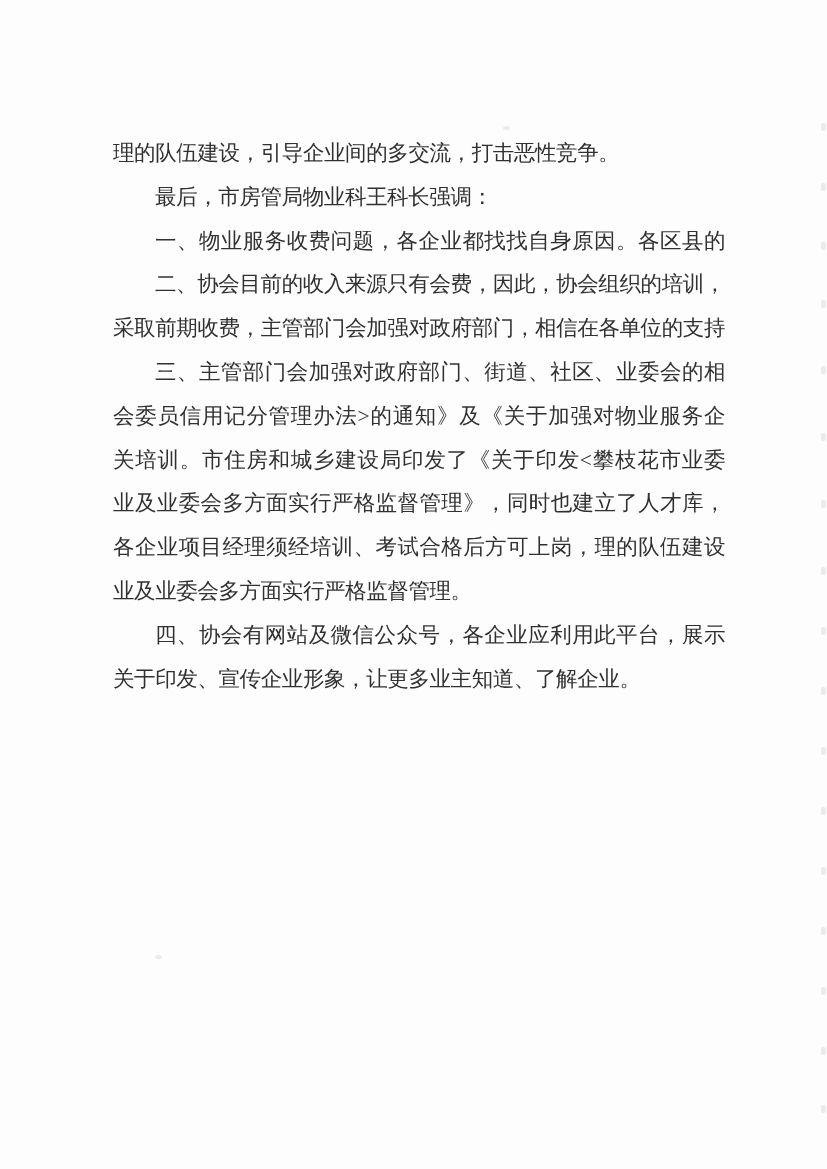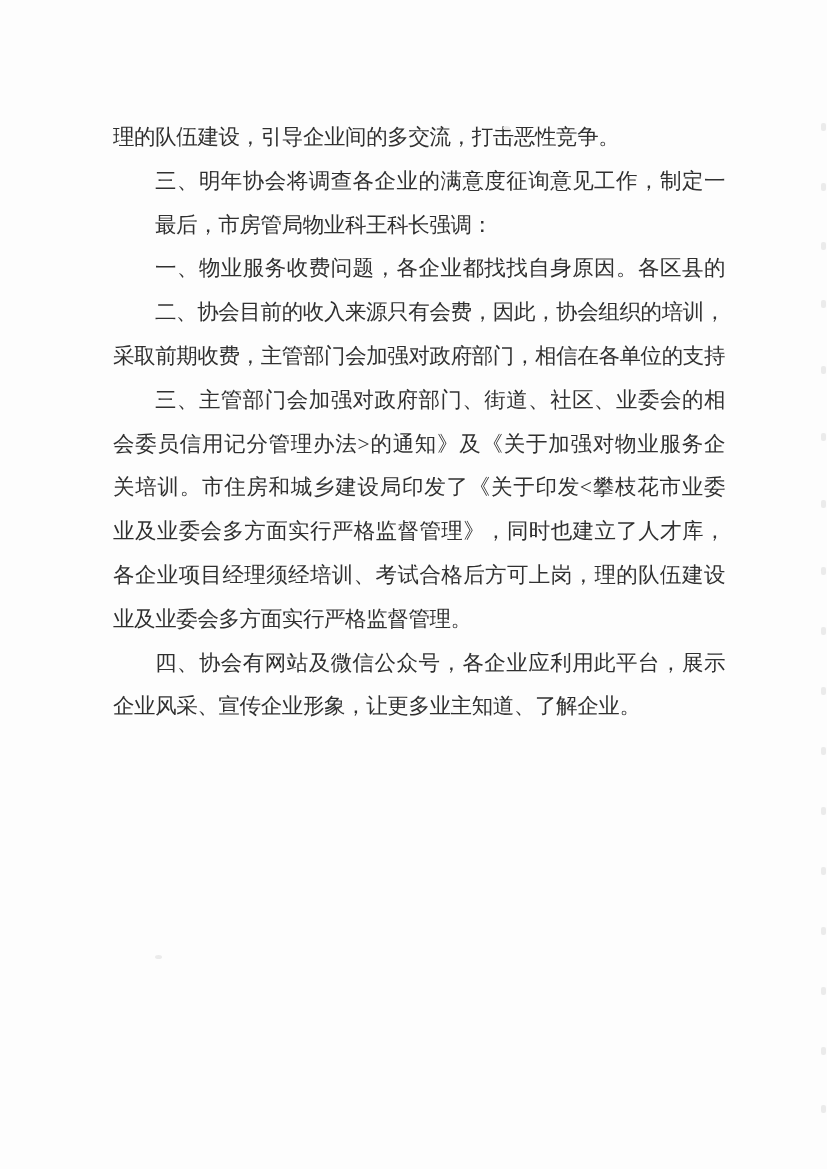--- a/index.html
+++ b/index.html
@@ -16,21 +16,21 @@
   .page {
     position: absolute;
     left: 0; top: 0;
     width: 827px;
     height: 1169px;
     background: var(--paper, #fdfdfd);
   }
   .text-block {
     position: absolute;
     left: 113px;
-    top: 116px;
+    top: 132px;
     width: 612px;
     font-family: "Liberation Serif", "DejaVu Serif", serif;
     font-size: 21.5px;
     letter-spacing: -0.4px;
     line-height: 43.8px;
     color: var(--ink, #303030);
     font-weight: 400;
   }
   .line {
     white-space: nowrap;
@@ -58,33 +58,32 @@
     background: var(--mark, #ebebeb);
     border-radius: 50%;
   }
 </style>
 </head>
 <body>
 
 <div class="page">
   <div class="text-block" id="text-block">
       <div class="line">理的队伍建设，引导企业间的多交流，打击恶性竞争。</div>
-      <div class="line indent fill">三、明年协会将调查各企业的满意度征询意见工作，制定一</div>
       <div class="line indent">最后，市房管局物业科王科长强调：</div>
       <div class="line indent fill">一、物业服务收费问题，各企业都找找自身原因。各区县的</div>
       <div class="line indent fill">二、协会目前的收入来源只有会费，因此，协会组织的培训，</div>
       <div class="line fill">采取前期收费，主管部门会加强对政府部门，相信在各单位的支持</div>
       <div class="line indent fill">三、主管部门会加强对政府部门、街道、社区、业委会的相</div>
       <div class="line fill">会委员信用记分管理办法&gt;的通知》及《关于加强对物业服务企</div>
       <div class="line fill">关培训。市住房和城乡建设局印发了《关于印发&lt;攀枝花市业委</div>
       <div class="line fill">业及业委会多方面实行严格监督管理》，同时也建立了人才库，</div>
       <div class="line fill">各企业项目经理须经培训、考试合格后方可上岗，理的队伍建设</div>
       <div class="line">业及业委会多方面实行严格监督管理。</div>
       <div class="line indent fill">四、协会有网站及微信公众号，各企业应利用此平台，展示</div>
-      <div class="line">企业风采、宣传企业形象，让更多业主知道、了解企业。</div>
+      <div class="line">关于印发、宣传企业形象，让更多业主知道、了解企业。</div>
     </div>
   <div id="artifacts">
       <div class="edge-mark" style="left: 821px; top: 123px;"></div>
       <div class="edge-mark" style="left: 821px; top: 183px;"></div>
       <div class="edge-mark" style="left: 821px; top: 242px;"></div>
       <div class="edge-mark" style="left: 821px; top: 300px;"></div>
       <div class="edge-mark" style="left: 821px; top: 366px;"></div>
       <div class="edge-mark" style="left: 821px; top: 433px;"></div>
       <div class="edge-mark" style="left: 821px; top: 500px;"></div>
       <div class="edge-mark" style="left: 821px; top: 567px;"></div>

